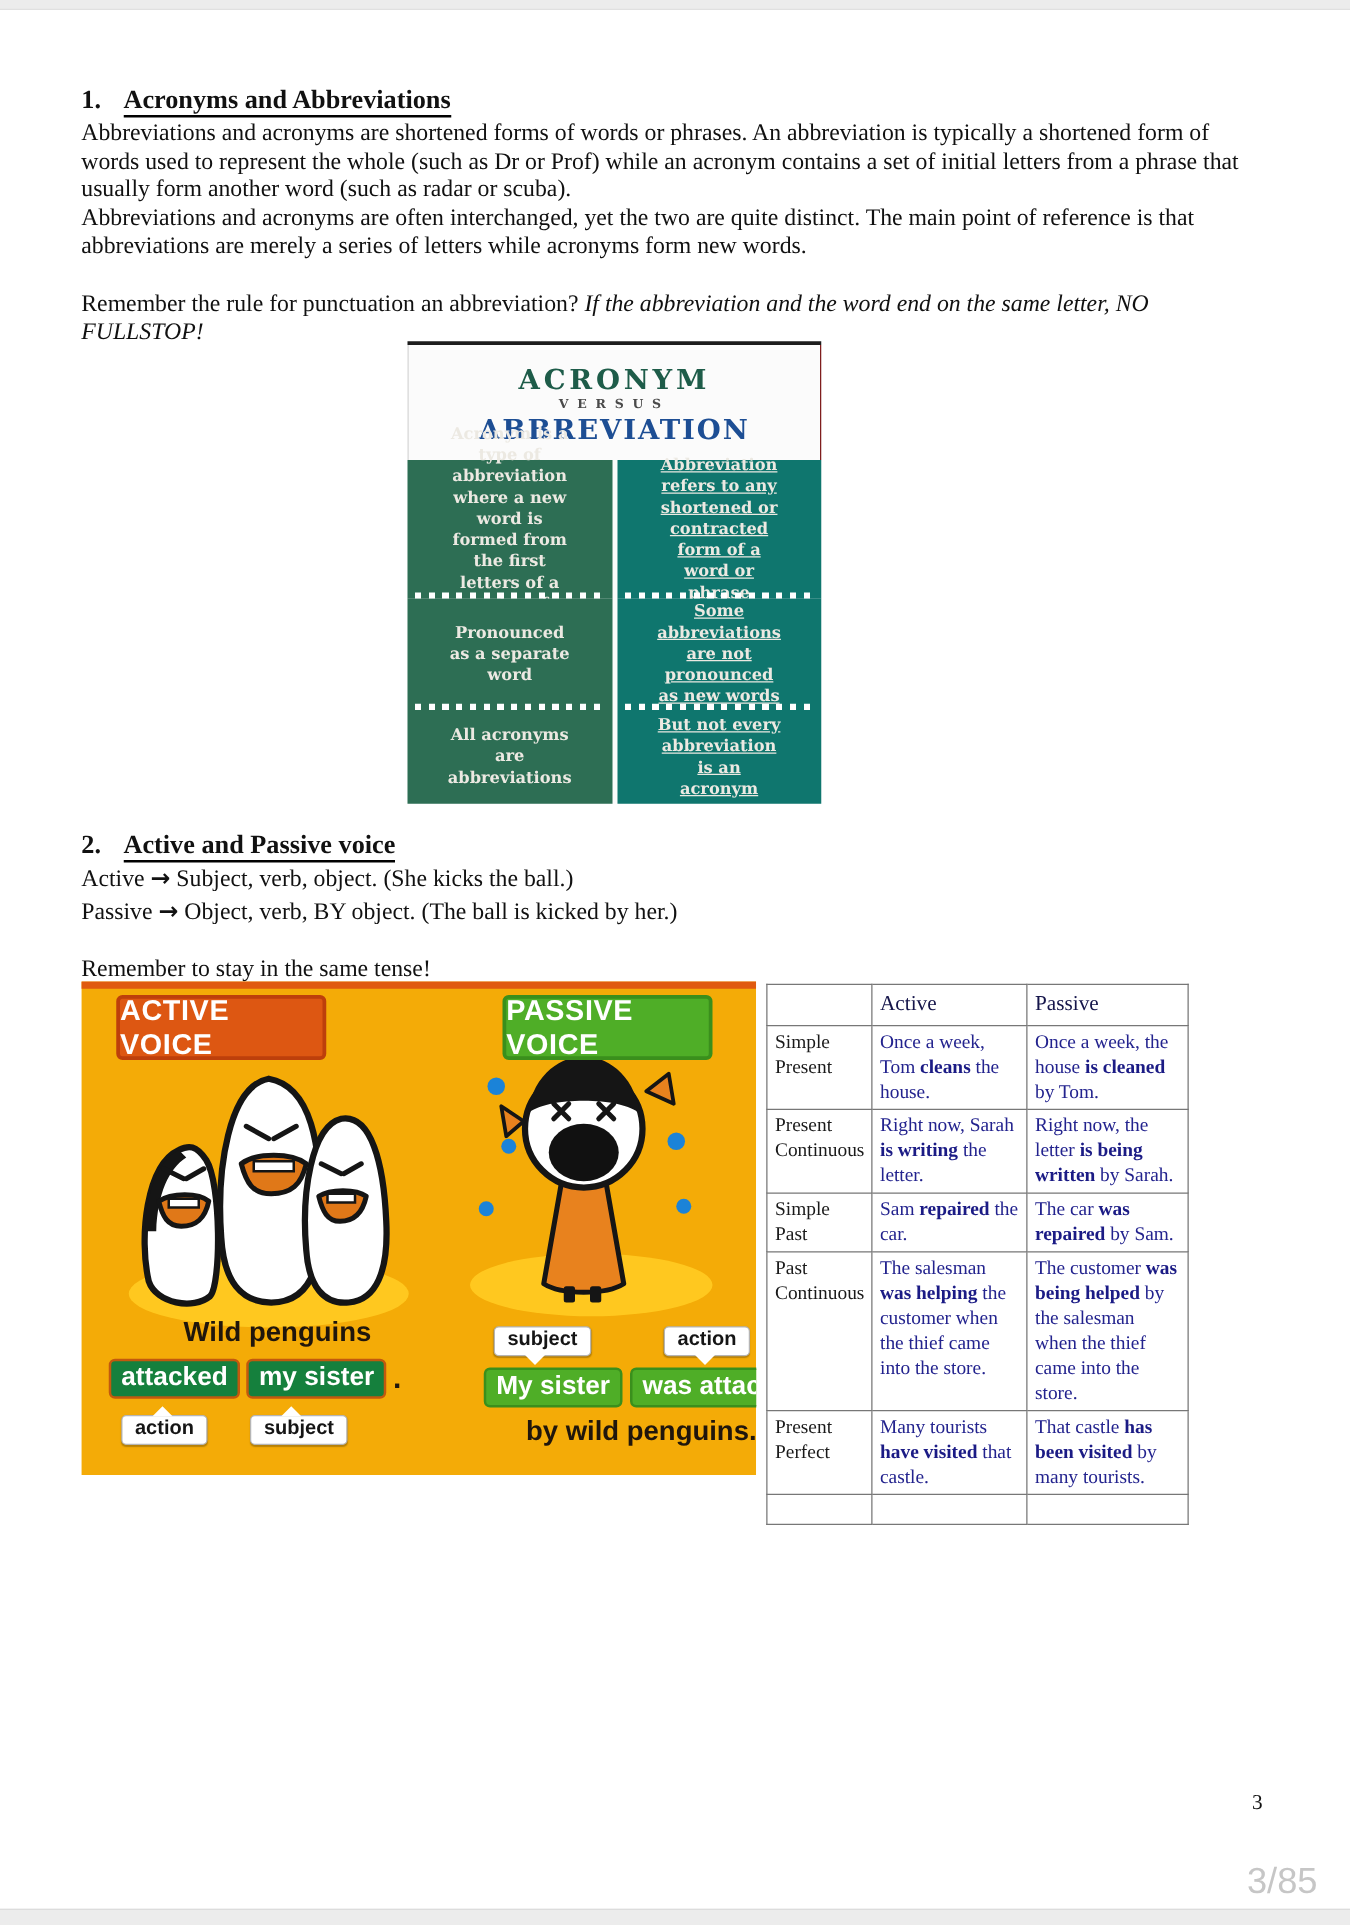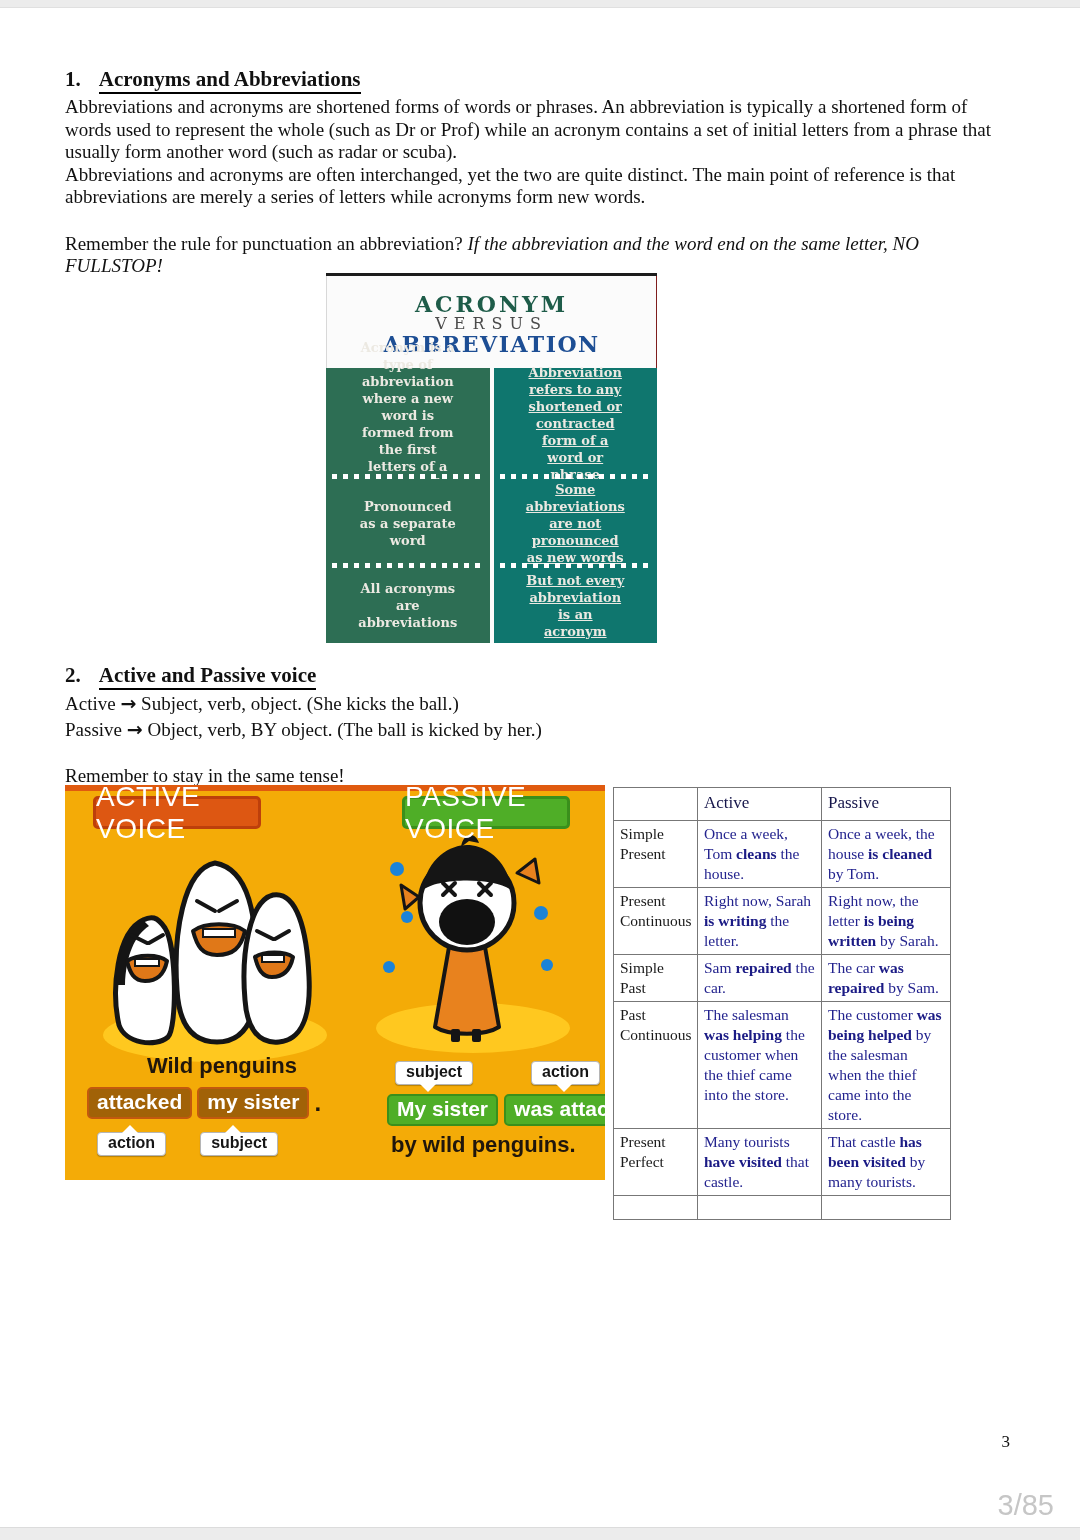--- a/index.html
+++ b/index.html
@@ -23,59 +23,59 @@
   .sec2 { position:absolute; left:65px; top:662px; width:720px; font-size:19px; line-height:24.5px; }
   .sec2 .sec-head { margin-bottom:3px; }
   .remember2 { margin-top:22px; }
 
   
   .infog { position:absolute; left:326px; top:273px; width:331px; height:367px;
            border-top:3px solid #1c1c1c; background:#fbfbfb; font-family:"DejaVu Serif", serif; }
   .infog-head { height:92px; text-align:center; padding-top:16px; background:#fbfbfb;
                 border-left:1px solid #d8d8d8; border-right:1px solid #7f1d1d; }
   .ig-t1 { color:#1e5c49; font-size:22px; font-weight:bold; letter-spacing:3px; line-height:24px; }
-  .ig-t2 { color:#4a4a4a; font-size:16px; font-weight:normal; letter-spacing:7px; line-height:15px; }
+  .ig-t2 { color:#4a4a4a; font-size:10px; font-weight:bold; letter-spacing:7px; line-height:15px; }
   .ig-t3 { color:#1d4e94; font-size:22px; font-weight:bold; letter-spacing:1.5px; line-height:26px; }
   .ig-grid { display:grid; grid-template-columns:1fr 4px 1fr; grid-template-rows:111px 89px 75px;
              width:100%; height:275px; background:#fbfbfb; }
   .ig-gap { background:#fbfbfb; }
   .ig-cell { display:flex; align-items:center; justify-content:center; text-align:center;
              color:#ece9e2; font-size:13px; font-weight:bold; line-height:17px;
              padding:4px 31px; position:relative; }
   .ig-green { background:#2d6e54; }
   .ig-blue  { background:#0f766e;text-decoration:underline; }
   .ig-cell.dotted::after { content:""; position:absolute; left:6px; right:6px; bottom:0; height:5px;
              background:repeating-linear-gradient(90deg,#fff 0 5px, transparent 5px 11px); }
 
   
   .cartoon { position:absolute; left:65px; top:785px; width:540px; height:395px; overflow:hidden;
              font-family:"Liberation Sans", sans-serif; }
   .cartoon svg { position:absolute; left:0; top:0; }
-  .voice-badge { position:absolute; height:33px; display:flex; align-items:center; justify-content:center;
-             color:#fff; font-weight:normal; font-size:28px; border-radius:5px; letter-spacing:0.5px; }
+  .voice-badge { position:absolute; height:52px; display:flex; align-items:center; justify-content:center;
+             color:#fff; font-weight:bold; font-size:23px; border-radius:5px; letter-spacing:0.5px; }
   .vb-active { left:28px; top:11px; width:168px; background:#dd5712; border:3px solid #bd3f0b; }
   .vb-passive{ left:337px; top:11px; width:168px; background:#4fae27; border:3px solid #3a8f1c; }
   .wild-line { position:absolute; left:18px; top:268px; width:214px; text-align:right;
              font-weight:bold; font-size:22px; color:#20160c; }
   .chips-left { position:absolute; left:22px; top:302px; display:flex; gap:5px; align-items:center; }
   .chip { color:#fff; font-weight:bold; font-size:21px; padding:1px 8px 3px; border-radius:5px; white-space:nowrap; }
-  .chip-orange { background:#a16207; border:2px solid #c2590e; }
+  .chip-orange { background:#15803d; border:2px solid #c2590e; }
   .chip-green  { background:#4fae27; border:2px solid #3a8f1c; }
   .chip-period { color:#20160c; font-weight:bold; font-size:24px; }
   .tag { position:relative; background:#fff; border:1px solid #b5b5b5; border-radius:4px;
          color:#151515; font-weight:bold; font-size:16px; padding:1px 10px 3px; white-space:nowrap;
          box-shadow:0 1px 1px rgba(0,0,0,.25); }
   .tag.up::after   { content:""; position:absolute; left:24px; top:-8px;
          border:8px solid transparent; border-bottom:8px solid #fff; border-top:0; }
   .tag.down::after { content:""; position:absolute; left:24px; bottom:-8px;
          border:8px solid transparent; border-top:8px solid #fff; border-bottom:0; }
   .tags-left  { position:absolute; left:32px; top:347px; display:flex; gap:34px; }
   .tags-right { position:absolute; left:330px; top:276px; display:flex; gap:58px; }
   .chips-right{ position:absolute; left:322px; top:309px; display:flex; gap:6px; }
-  .by-line { position:absolute; left:326px; top:347px; width:244px; text-align:left;
+  .by-line { position:absolute; left:326px; top:347px; width:244px; text-align:center;
              font-weight:bold; font-size:22px; color:#20160c; }
 
   
   .ttable { position:absolute; left:613px; top:787px; width:337px; border-collapse:collapse;
             font-family:"Liberation Serif", serif; font-size:15.5px; line-height:20px; table-layout:fixed; }
   .ttable td, .ttable th { border:1px solid #777; padding:3px 6px; vertical-align:top; text-align:left; }
   .ttable col.c0 { width:84px; } .ttable col.c1 { width:124px; } .ttable col.c2 { width:129px; }
   .ttable th { font-weight:normal; font-size:17px; color:#15154a; padding:5px 6px 7px; }
   .ttable .rlabel { color:#1a1a1a; }
   .ttable .cell { color:#23238e; }

